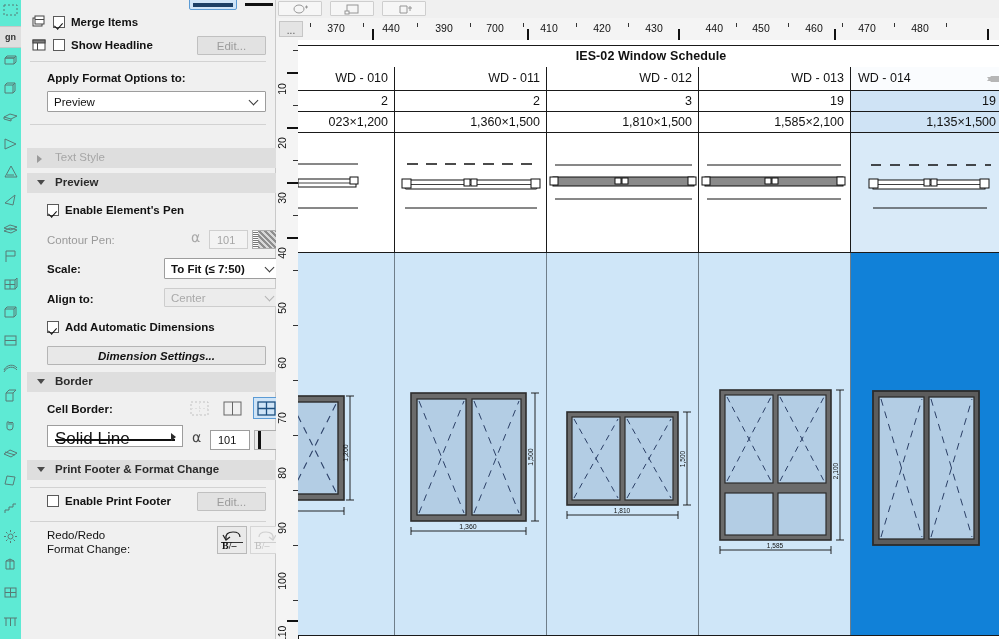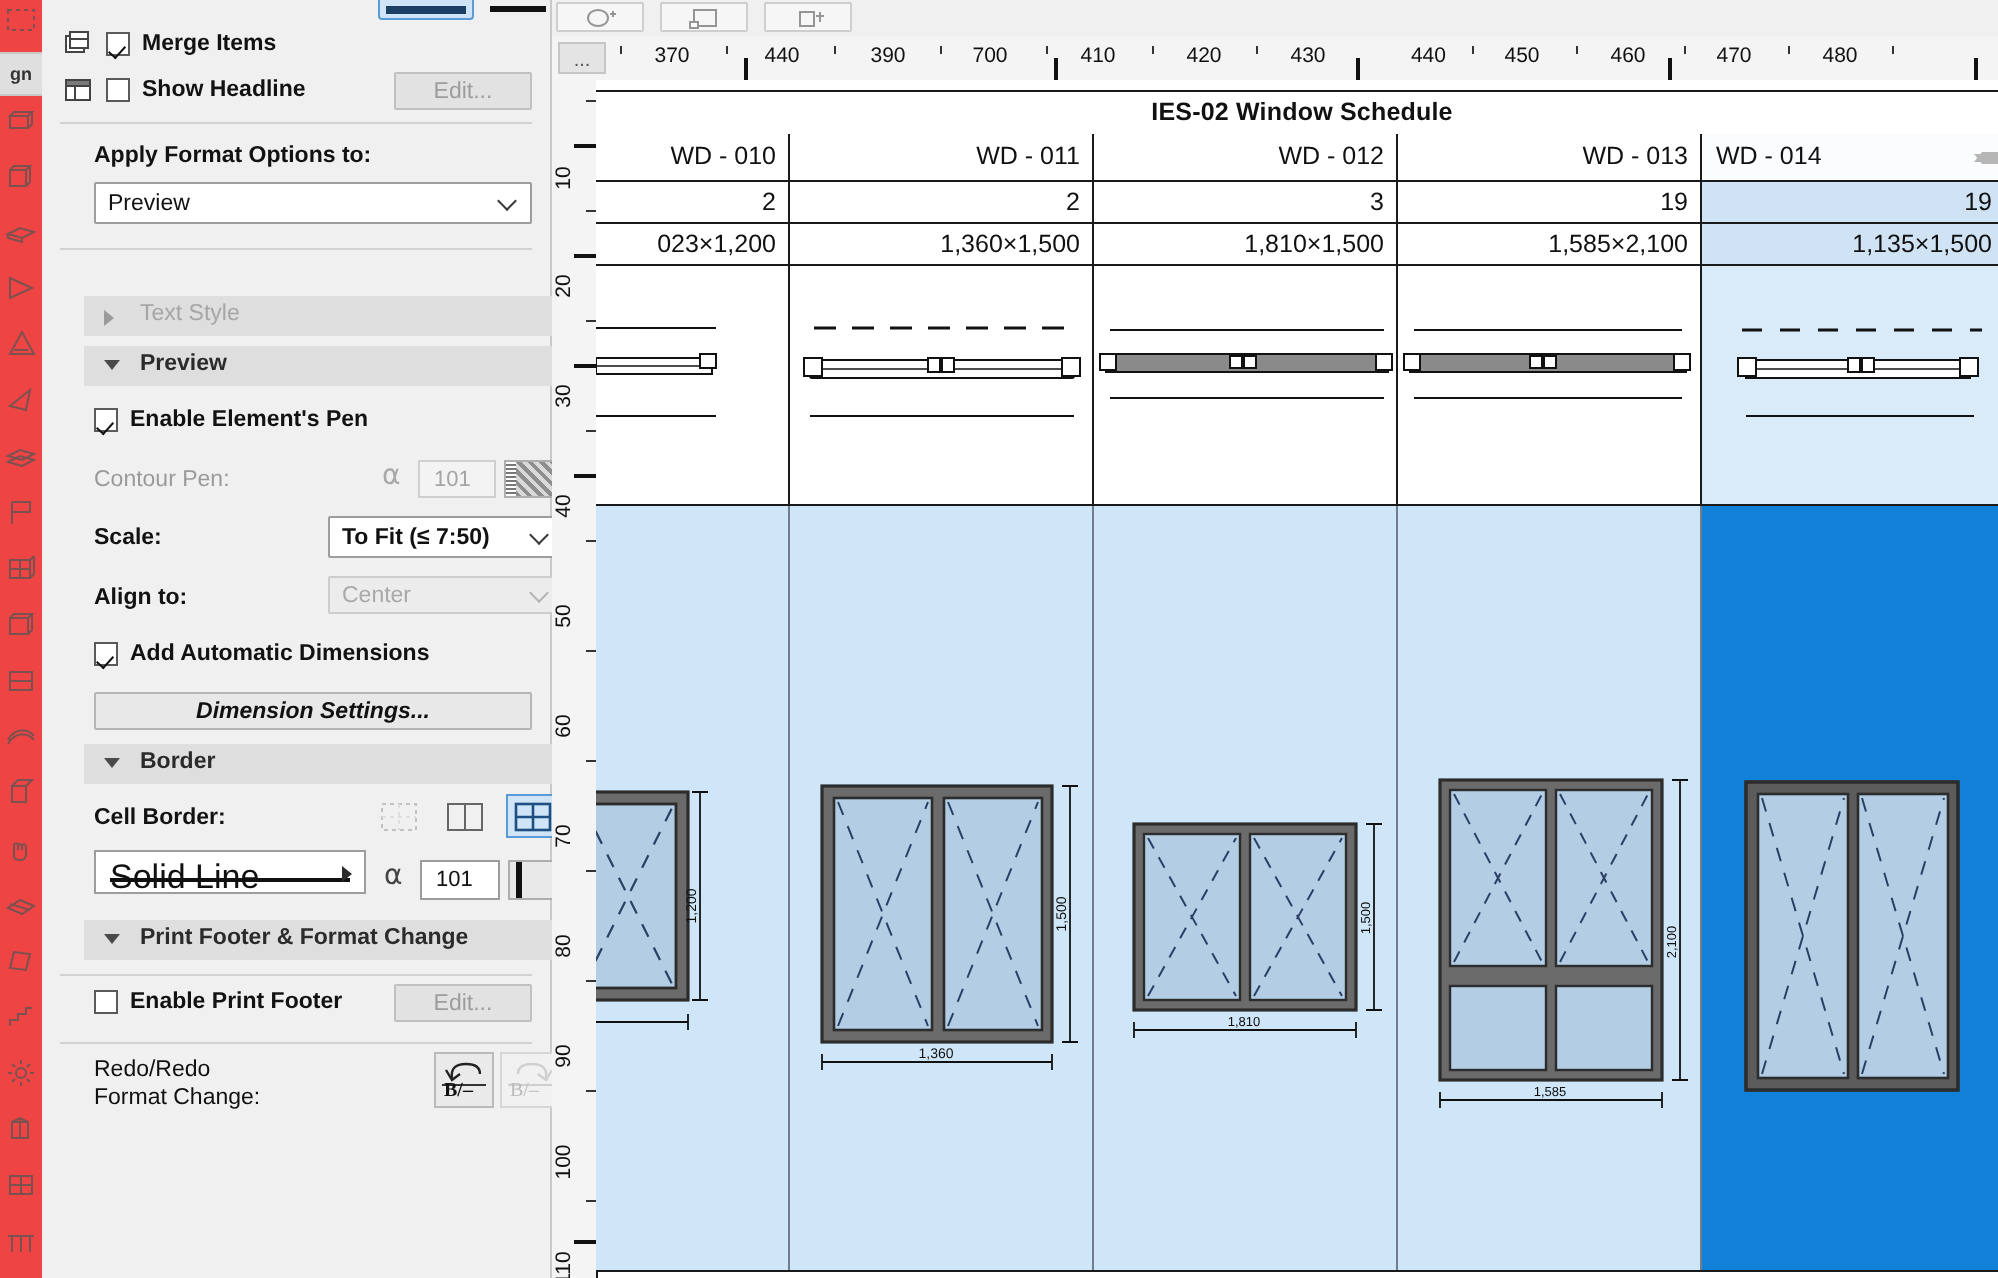--- a/index.html
+++ b/index.html
@@ -5,21 +5,21 @@
   html,body{margin:0;padding:0;}
   body{
     width:999px;height:639px;overflow:hidden;
     font-family:"Liberation Sans", sans-serif;
     font-size:11px;color:#1a1a1a;background:#f0f0f0;
     -webkit-font-smoothing:antialiased;
   }
   .app{position:relative;width:999px;height:639px;}
 
   
-  .rail{position:absolute;left:0;top:0;width:21px;height:639px;background:#ef4444;border-right:1px solid #d4d4d4;}
+  .rail{position:absolute;left:0;top:0;width:21px;height:639px;background:#5eead4;border-right:1px solid #d4d4d4;}
   .rail .rail-tab{position:absolute;left:0;top:26px;width:21px;height:20px;background:#dfdfdf;border-top:1px solid #c8c8c8;border-bottom:1px solid #c8c8c8;
      font-size:9px;font-weight:bold;color:#333;display:flex;align-items:center;justify-content:center;}
   .rail .ric{position:absolute;left:2px;width:17px;height:17px;opacity:.75;}
   .rail .ric svg{width:17px;height:17px;display:block;}
 
   
   .panel{position:absolute;left:21px;top:0;width:254px;height:639px;background:#f0f0f0;border-right:1px solid #c9c9c9;}
   .panel-inner{position:absolute;left:0;top:0;right:0;bottom:0;}
 
   .topstrip{position:absolute;left:0;top:0;width:254px;height:11px;background:#f0f0f0;}
@@ -36,21 +36,21 @@
   .chk.on:after{content:"";position:absolute;left:2px;top:4px;width:4px;height:7px;border-right:1.6px solid #111;border-bottom:1.6px solid #111;transform:rotate(42deg);}
   .lbl{position:absolute;font-size:11.5px;color:#121212;white-space:nowrap;}
   .lbl.dim{color:#9a9a9a;}
 
   .btn{position:absolute;background:#e2e2e2;border:1px solid #c0c0c0;border-radius:1px;
     font-size:11.5px;color:#9c9c9c;display:flex;align-items:center;justify-content:center;box-sizing:border-box;}
   .btn.enabled{color:#111;background:#e8e8e8;border-color:#b5b5b5;font-style:italic;}
 
   .divider{position:absolute;left:9px;width:236px;height:1px;background:#d2d2d2;}
 
-  .sect{position:absolute;left:21px;width:266px;height:20px;background:#dedede;box-sizing:border-box;}
+  .sect{position:absolute;left:6px;width:266px;height:20px;background:#dedede;box-sizing:border-box;}
   .sect .tri{position:absolute;left:10px;top:7px;width:0;height:0;}
   .sect .tri.down{border-left:4px solid transparent;border-right:4px solid transparent;border-top:5px solid #4a4a4a;}
   .sect .tri.right{border-top:4px solid transparent;border-bottom:4px solid transparent;border-left:5px solid #9a9a9a;}
   .sect .stext{position:absolute;left:28px;top:3px;font-size:11.5px;font-weight:bold;color:#2b2b2b;}
   .sect.disabled .stext{color:#a6a6a6;font-weight:normal;}
 
   .select{position:absolute;background:#fff;border:1px solid #9d9d9d;border-radius:1px;box-sizing:border-box;
      display:flex;align-items:center;font-size:11.5px;color:#111;padding-left:6px;}
   .select.dis{background:#ececec;border-color:#cdcdcd;color:#a9a9a9;}
   .select .cv{position:absolute;right:7px;top:50%;width:8px;height:8px;margin-top:-5px;}

